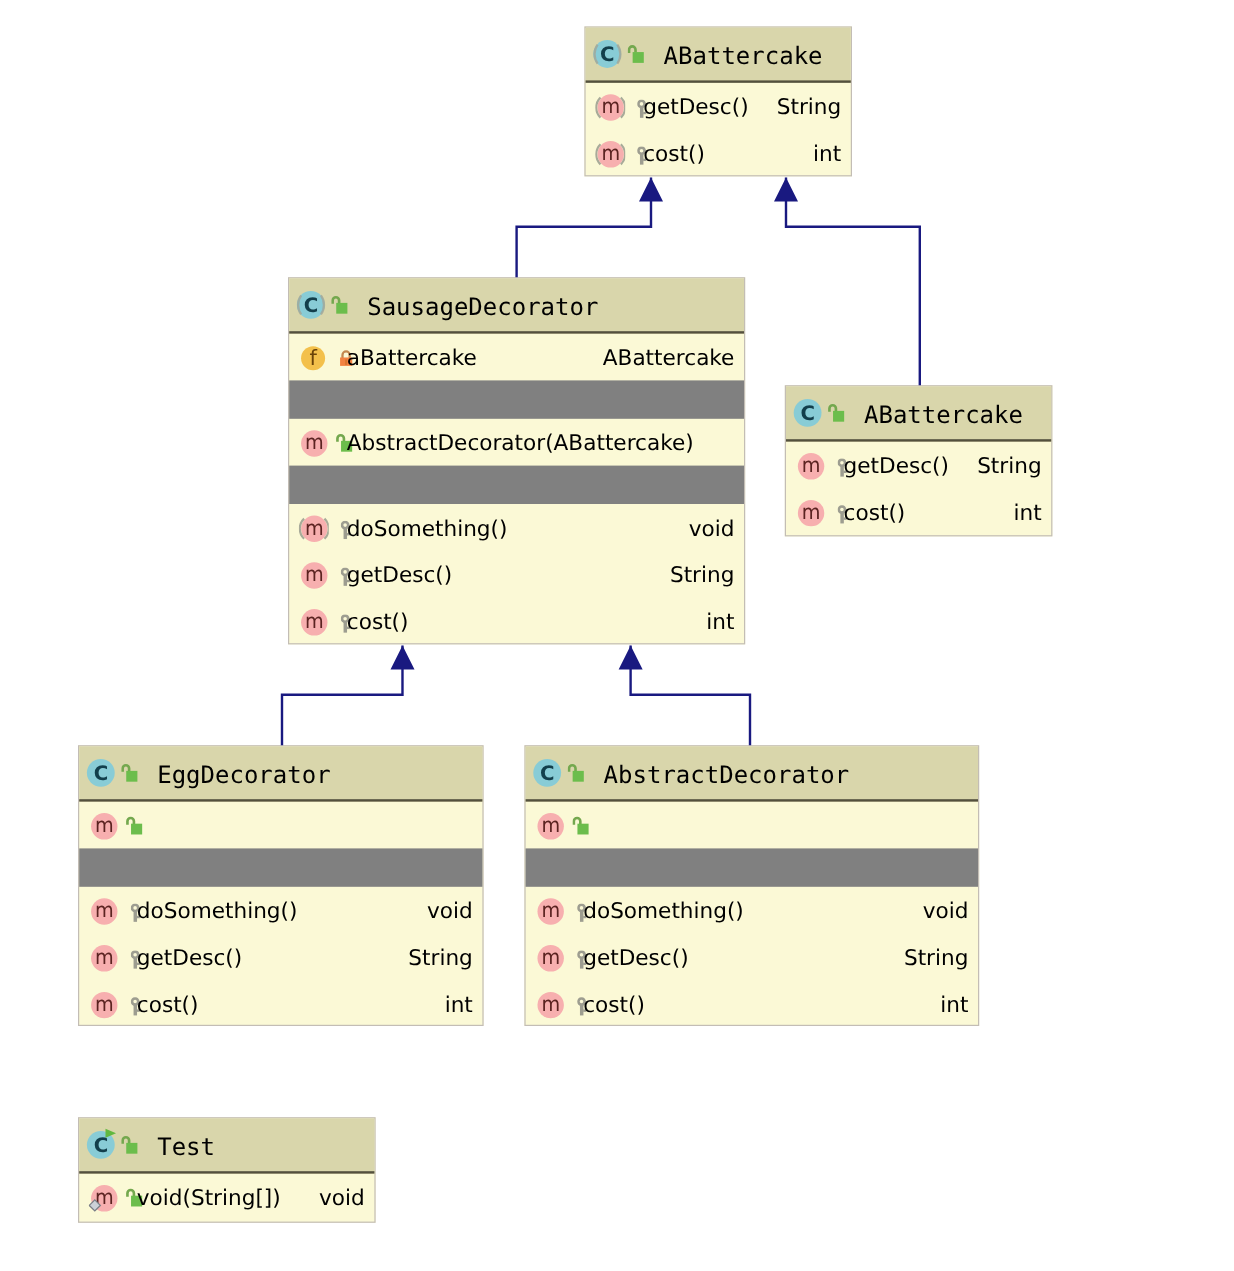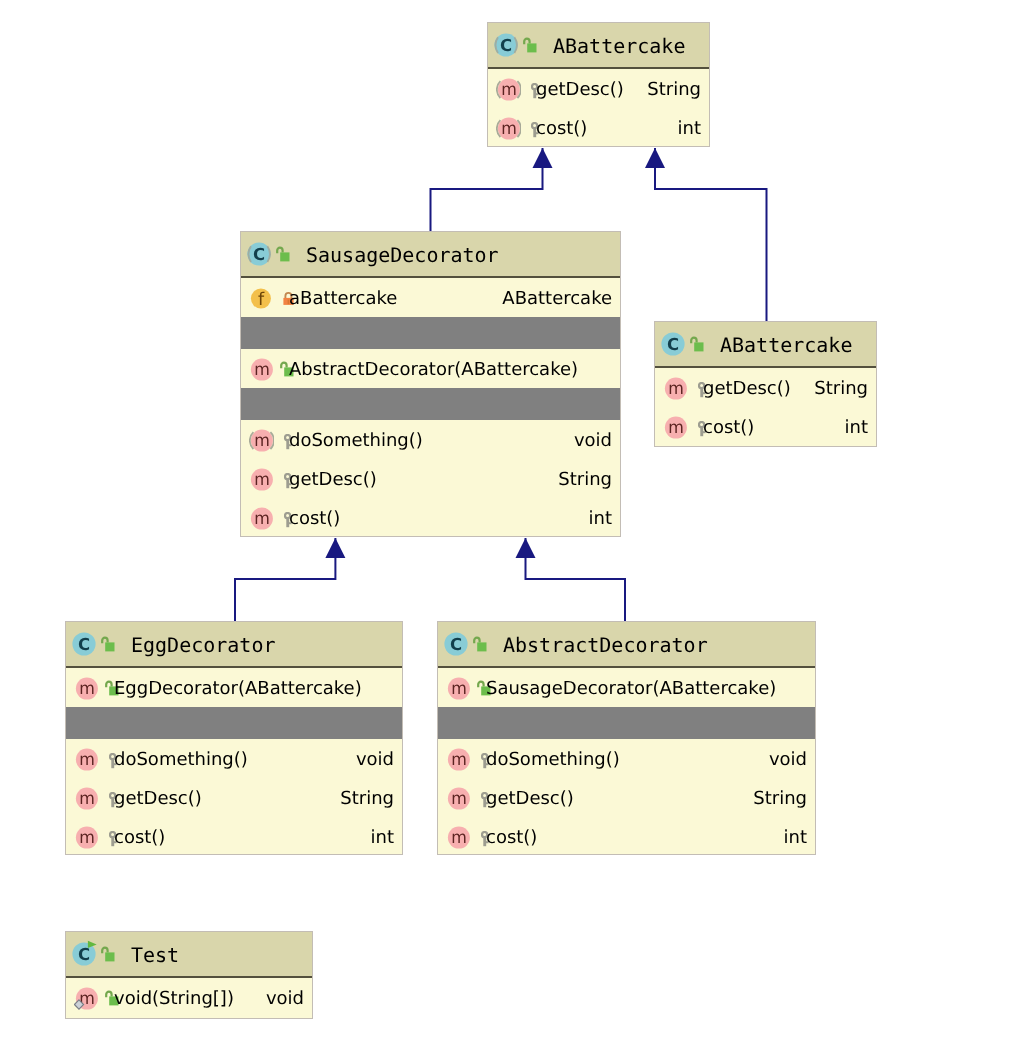--- a/index.html
+++ b/index.html
@@ -215,21 +215,20 @@
       </div>
       <div class="row">
         <svg class="ico i-main" width="25" height="27" viewBox="0 0 25 27">
           <circle cx="12.9" cy="14.1" r="11.0" fill="#f7afaf"></circle>
           <text x="13.0" y="19.0" text-anchor="middle" font-family="DejaVu Sans, sans-serif" font-size="17" textLength="15.6" lengthAdjust="spacingAndGlyphs" fill="#5b2321">m</text>
         </svg>
         <svg class="ico i-acc i-lock" width="14" height="16" viewBox="0 0 14 16">
           <path d="M1.2 7.2 V4.4 a2.7 2.7 0 0 1 5.4 0 V6.6" fill="none" stroke="#74a84e" stroke-width="2.2"></path>
           <rect x="4.2" y="6.4" width="9.3" height="9.0" fill="#6cbd4c"></rect>
         </svg>
-        <span class="nm">EggDecorator(ABattercake)</span>
       </div>
       <div class="sep"></div>
       <div class="row">
         <svg class="ico i-main" width="25" height="27" viewBox="0 0 25 27">
           <circle cx="12.9" cy="14.1" r="11.0" fill="#f7afaf"></circle>
           <text x="13.0" y="19.0" text-anchor="middle" font-family="DejaVu Sans, sans-serif" font-size="17" textLength="15.6" lengthAdjust="spacingAndGlyphs" fill="#5b2321">m</text>
         </svg>
         <svg class="ico i-acc i-key" width="9" height="16" viewBox="0 0 9 16">
           <circle cx="3.6" cy="3.6" r="2.6" fill="none" stroke="#9d9d90" stroke-width="2.2"></circle>
           <rect x="2.3" y="5.9" width="2.9" height="9.3" fill="#9d9d90"></rect>
@@ -279,21 +278,20 @@
       </div>
       <div class="row">
         <svg class="ico i-main" width="25" height="27" viewBox="0 0 25 27">
           <circle cx="12.9" cy="14.1" r="11.0" fill="#f7afaf"></circle>
           <text x="13.0" y="19.0" text-anchor="middle" font-family="DejaVu Sans, sans-serif" font-size="17" textLength="15.6" lengthAdjust="spacingAndGlyphs" fill="#5b2321">m</text>
         </svg>
         <svg class="ico i-acc i-lock" width="14" height="16" viewBox="0 0 14 16">
           <path d="M1.2 7.2 V4.4 a2.7 2.7 0 0 1 5.4 0 V6.6" fill="none" stroke="#74a84e" stroke-width="2.2"></path>
           <rect x="4.2" y="6.4" width="9.3" height="9.0" fill="#6cbd4c"></rect>
         </svg>
-        <span class="nm">SausageDecorator(ABattercake)</span>
       </div>
       <div class="sep"></div>
       <div class="row">
         <svg class="ico i-main" width="25" height="27" viewBox="0 0 25 27">
           <circle cx="12.9" cy="14.1" r="11.0" fill="#f7afaf"></circle>
           <text x="13.0" y="19.0" text-anchor="middle" font-family="DejaVu Sans, sans-serif" font-size="17" textLength="15.6" lengthAdjust="spacingAndGlyphs" fill="#5b2321">m</text>
         </svg>
         <svg class="ico i-acc i-key" width="9" height="16" viewBox="0 0 9 16">
           <circle cx="3.6" cy="3.6" r="2.6" fill="none" stroke="#9d9d90" stroke-width="2.2"></circle>
           <rect x="2.3" y="5.9" width="2.9" height="9.3" fill="#9d9d90"></rect>

